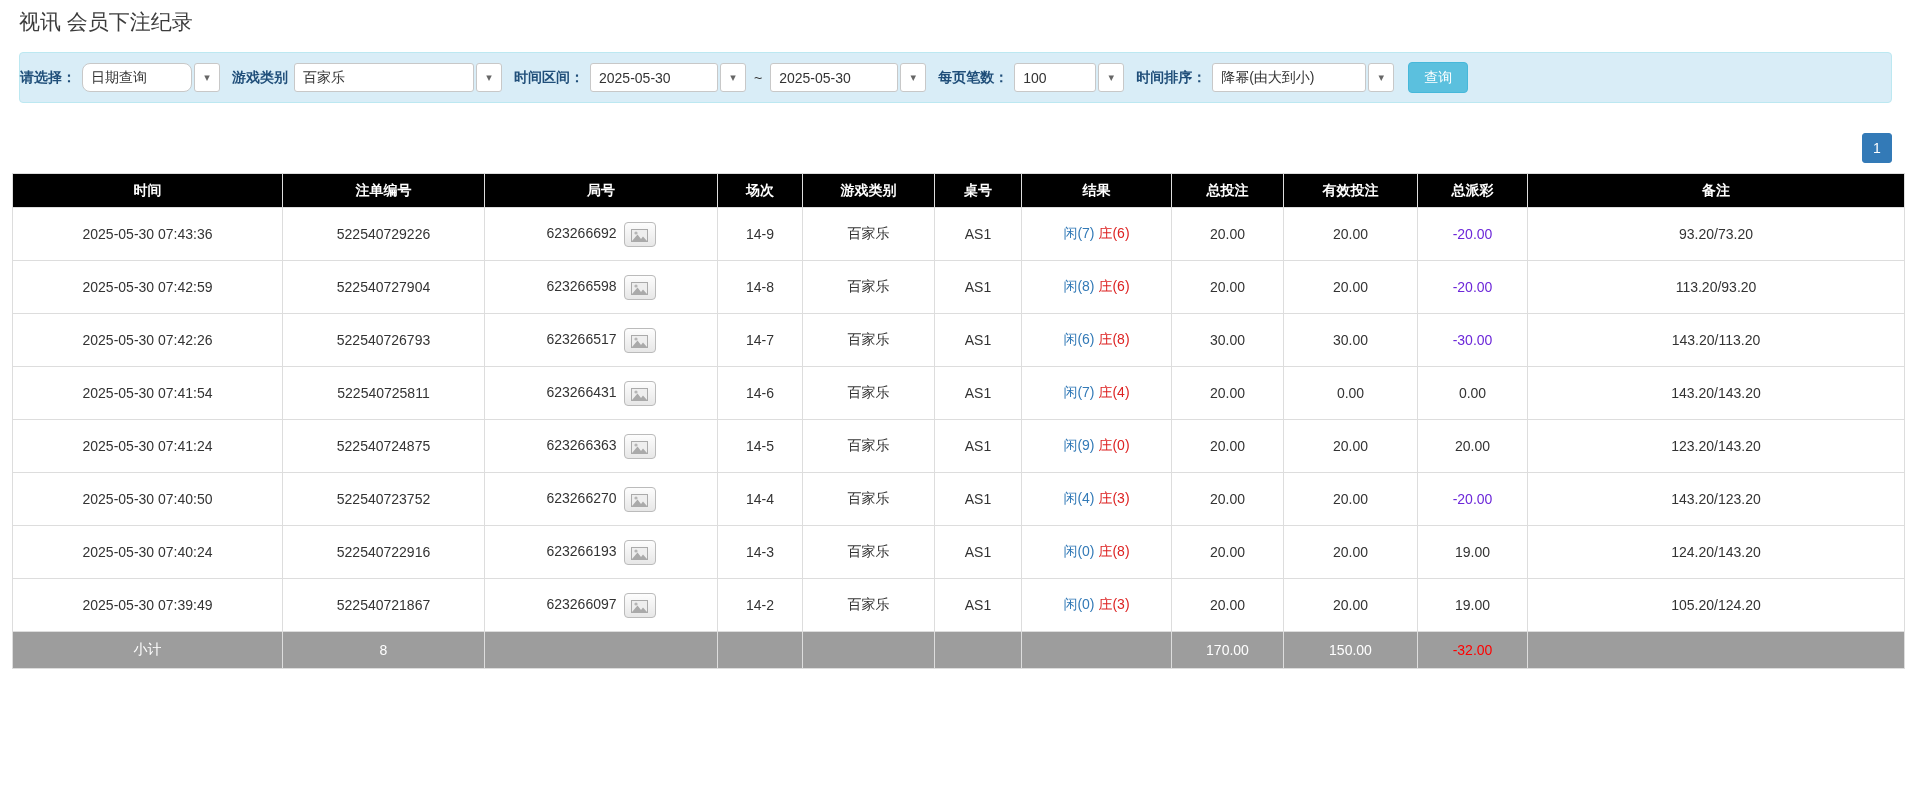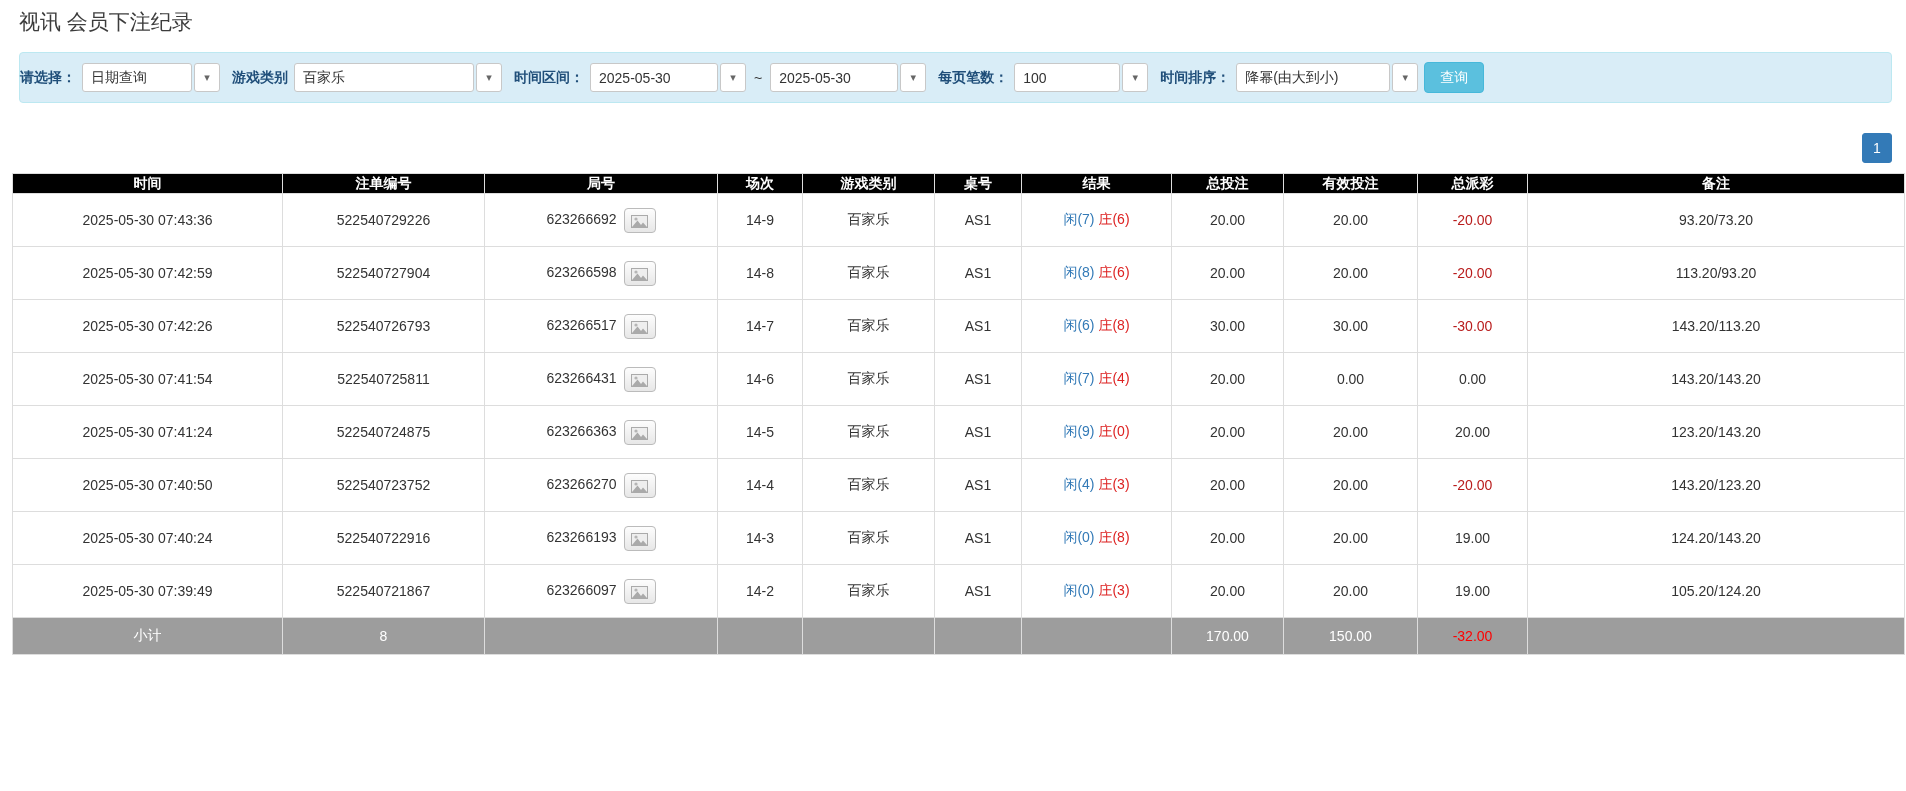--- a/index.html
+++ b/index.html
@@ -57,29 +57,30 @@
     background: #fff;
     color: #666;
     cursor: pointer;
     display: inline-flex;
     align-items: center;
     justify-content: center;
     font-size: 11px;
     padding: 0;
   }
   .caret-btn::after { content: "▾"; }
-  .combo-select input { width: 110px; }
+  .combo-select input { width: 110px; border-radius: 8px; }
   .combo-game   input { width: 180px; }
   .combo-date   input { width: 128px; }
-  .combo-size   input { width: 106px; }
+  .combo-size   input { width: 82px; }
   .combo-sort   input { width: 154px; }
   .tilde { color: #333; margin: 0 2px; }
   .search-btn {
     height: 31px;
     padding: 0 15px;
+    margin-left: 8px;
     background: #5bc0de;
     border: 1px solid #46b8da;
     color: #fff;
     border-radius: 4px;
     font-size: 14px;
     cursor: pointer;
     font-family: inherit;
   }
 
   
@@ -119,21 +120,21 @@
     border-collapse: collapse;
     table-layout: fixed;
     width: 1892px;
     margin: 0 0 6px 12px;
     font-size: 14px;
   }
   .records th {
     background: #000;
     color: #fff;
     font-weight: bold;
-    height: 20px;
+    height: 34px;
     border: 1px solid #ddd;
     text-align: center;
     padding: 0 4px;
   }
   .records td {
     border: 1px solid #ddd;
     text-align: center;
     height: 53px;
     background: #fff;
     color: #333;
@@ -143,21 +144,21 @@
   }
   .summary-row td {
     background: #9d9d9d;
     color: #fff;
     height: 37px;
     margin-top: 26px;
   }
   .blue   { color: #337ab7; }
   .player { color: #337ab7; }
   .banker { color: #dd2222; }
-  .num.neg { color: #b91c1c; }
+  .num.neg { color: #6d28d9; }
   .summary-row .num.neg { color: #ff0000; }
 
   .media-btn {
     width: 32px;
     height: 25px;
     border: 1px solid #bbb;
     border-radius: 4px;
     background: linear-gradient(#fdfdfd, #e7e7e7);
     vertical-align: middle;
     margin-left: 7px;

